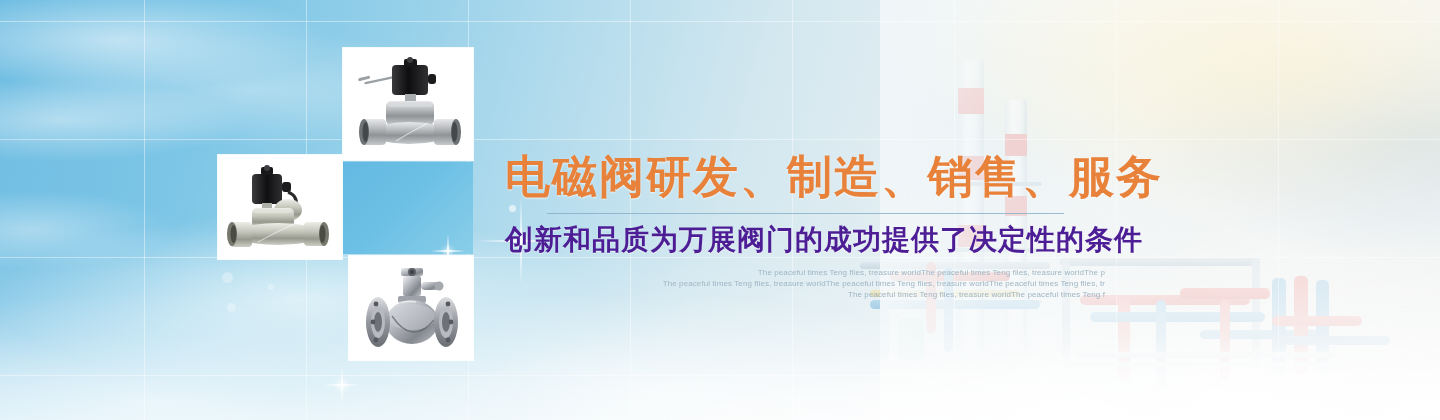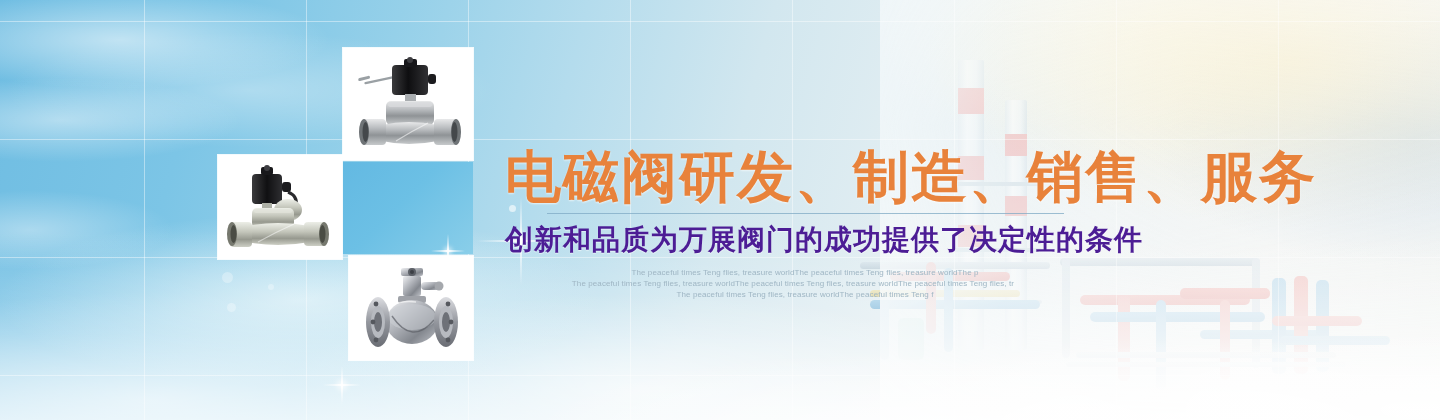--- a/index.html
+++ b/index.html
@@ -116,35 +116,35 @@
     background:linear-gradient(to right,rgba(255,255,255,0),rgba(255,255,255,.95),rgba(255,255,255,0));
   }
   .sparkle .hbar{height:2px;transform:translate(-50%,-50%);}
   .sparkle .vbar{width:2px;transform:translate(-50%,-50%);
     background:linear-gradient(to bottom,rgba(255,255,255,0),rgba(255,255,255,.95),rgba(255,255,255,0));}
   .bokeh{position:absolute;border-radius:50%;background:rgba(255,255,255,.30);}
 
   
   .copy{position:absolute;left:505px;top:150px;width:600px;text-align:center;}
   .headline{
-    font-size:56px;line-height:54px;font-weight:700;
+    font-size:45px;line-height:54px;font-weight:700;
     color:#e8823b;letter-spacing:2px;white-space:nowrap;
     text-shadow:0 1px 2px rgba(255,255,255,.65);
   }
   .divider{
     height:1px;width:517px;margin:9px auto 0 auto;
     background:#7fa9c4;opacity:.75;
   }
   .subhead{
     margin-top:9px;
     font-size:28px;line-height:34px;font-weight:700;
     color:#4c1d95;letter-spacing:1px;white-space:nowrap;
     text-shadow:0 1px 1px rgba(255,255,255,.55);
   }
-  .blurb{margin-top:10px;color:#9fb6c4;}
+  .blurb{margin-top:10px;color:#9fb6c4;text-align:right;}
   .blurb div{font-size:8px;line-height:11px;white-space:nowrap;}
   .blurb .l1{letter-spacing:.1px;}
   .blurb .l2{letter-spacing:.1px;margin-left:-24px;}
   .blurb .l3{letter-spacing:.1px;}
 </style>
 </head>
 <body>
 
 <div class="banner">
 

